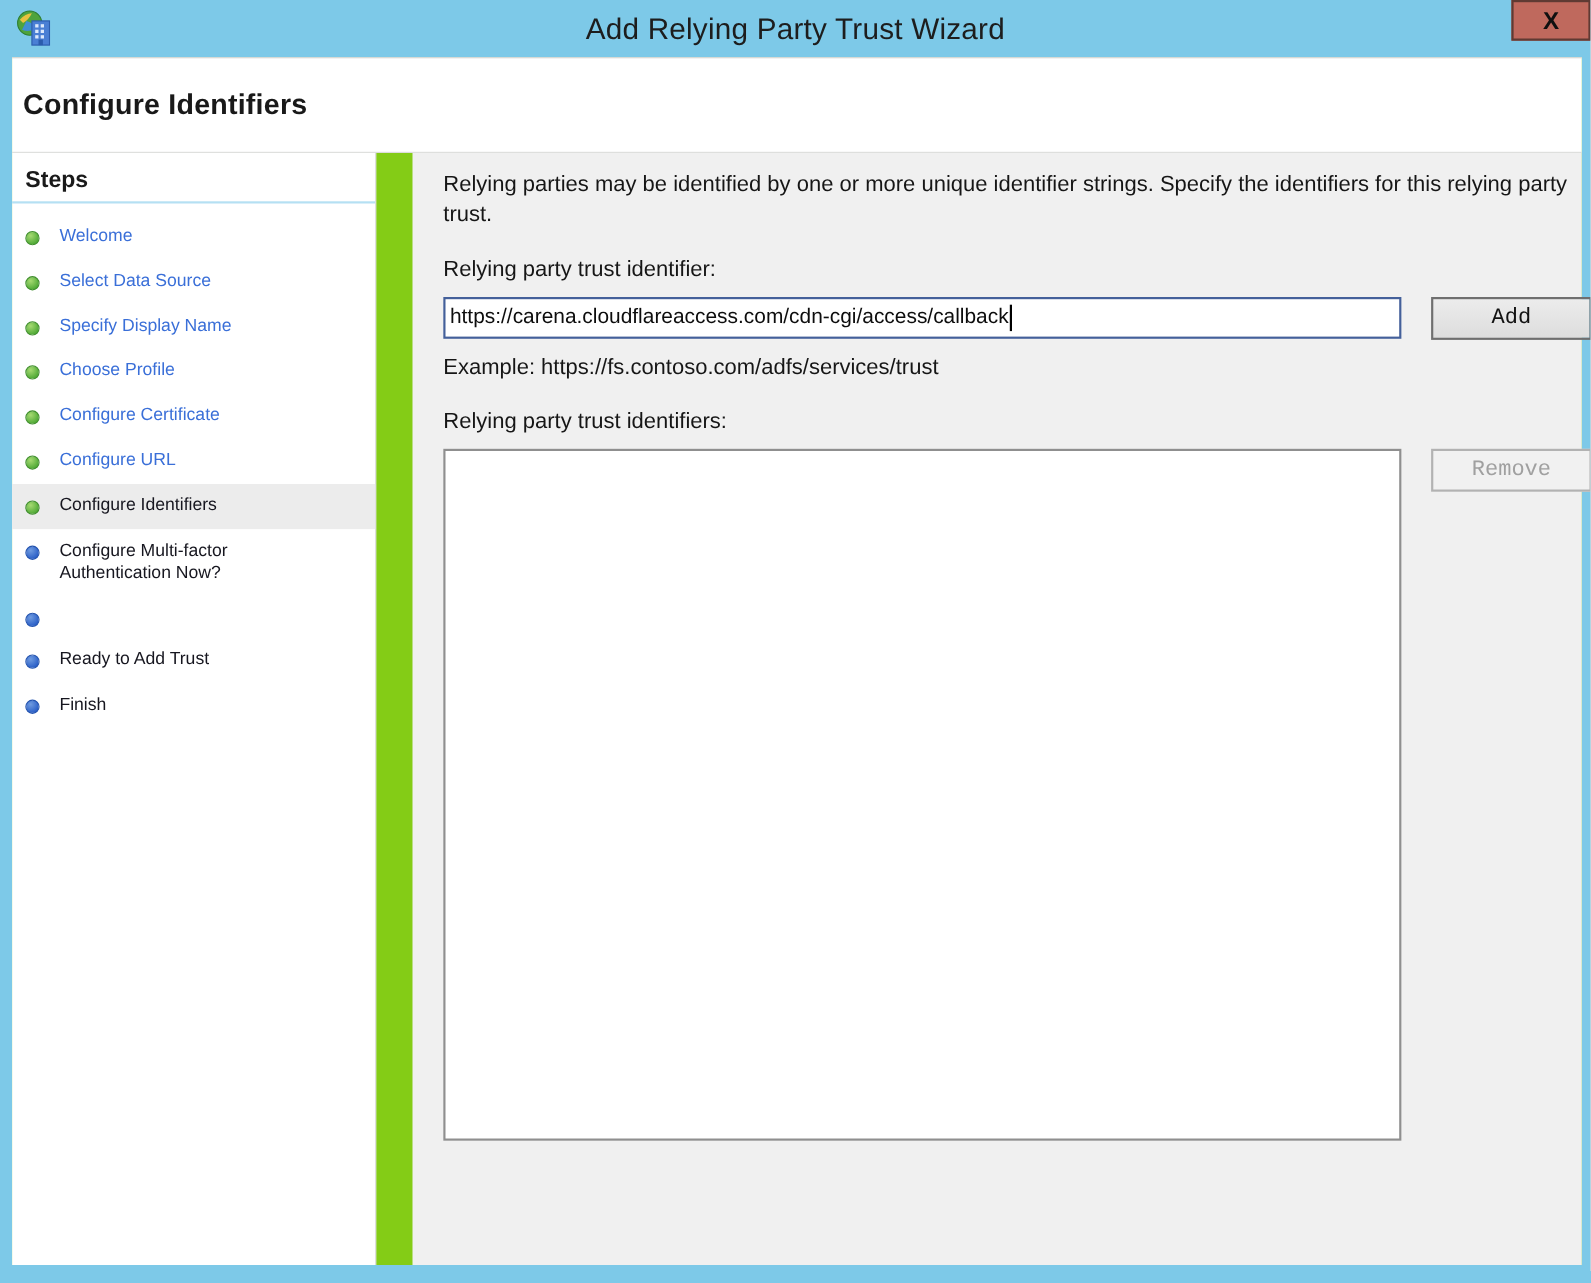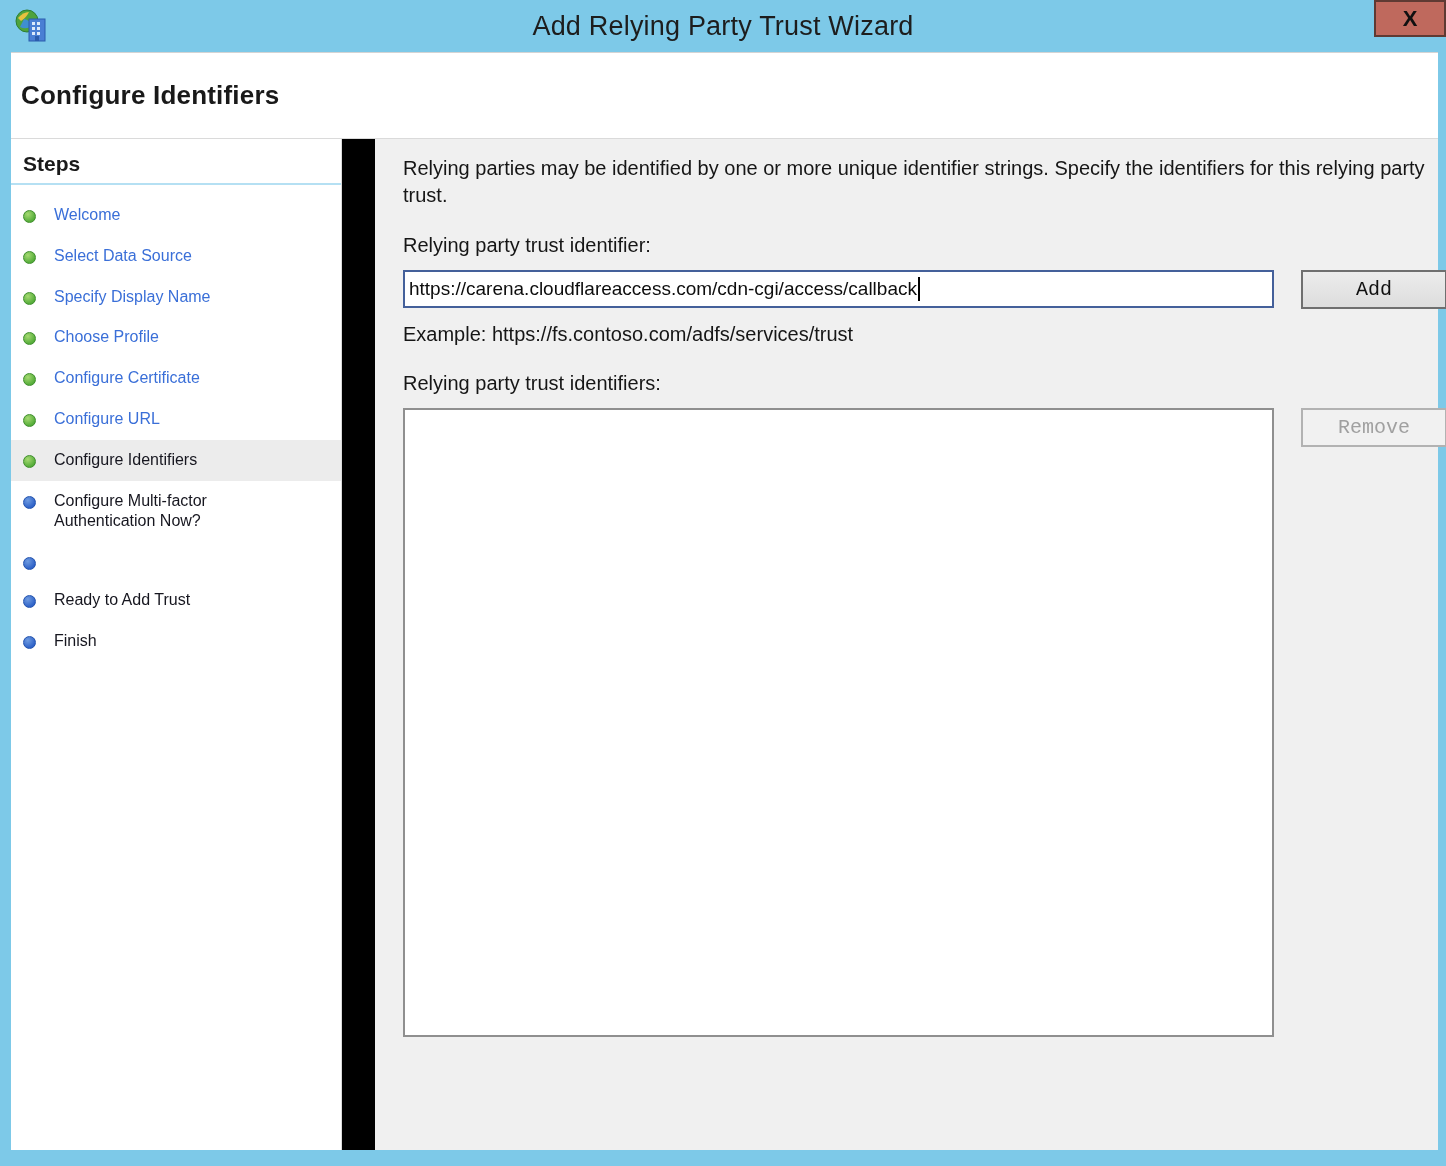--- a/index.html
+++ b/index.html
@@ -25,21 +25,21 @@
     border:2px solid #5f3a33; color:#101010;
     font-family:"Liberation Sans", sans-serif;
     font-size:22px; font-weight:bold; line-height:1;
     display:flex; align-items:center; justify-content:center;
     cursor:pointer; padding:0;
   }
 
   
   .frame {
     position:absolute; top:52px; left:11px; right:8px; bottom:16px;
-    background:#000000; display:flex; flex-direction:column;
+    background:#84cc16; display:flex; flex-direction:column;
   }
   .header-band {
     height:87px; background:#ffffff;
     border-top:1px solid #d4d4d4; border-bottom:1px solid #dadada;
     flex:0 0 auto;
   }
   .header-band h1 {
     margin:0; padding:27px 0 0 10px;
     font-size:26px; font-weight:bold; color:#191919; letter-spacing:0.2px;
   }

